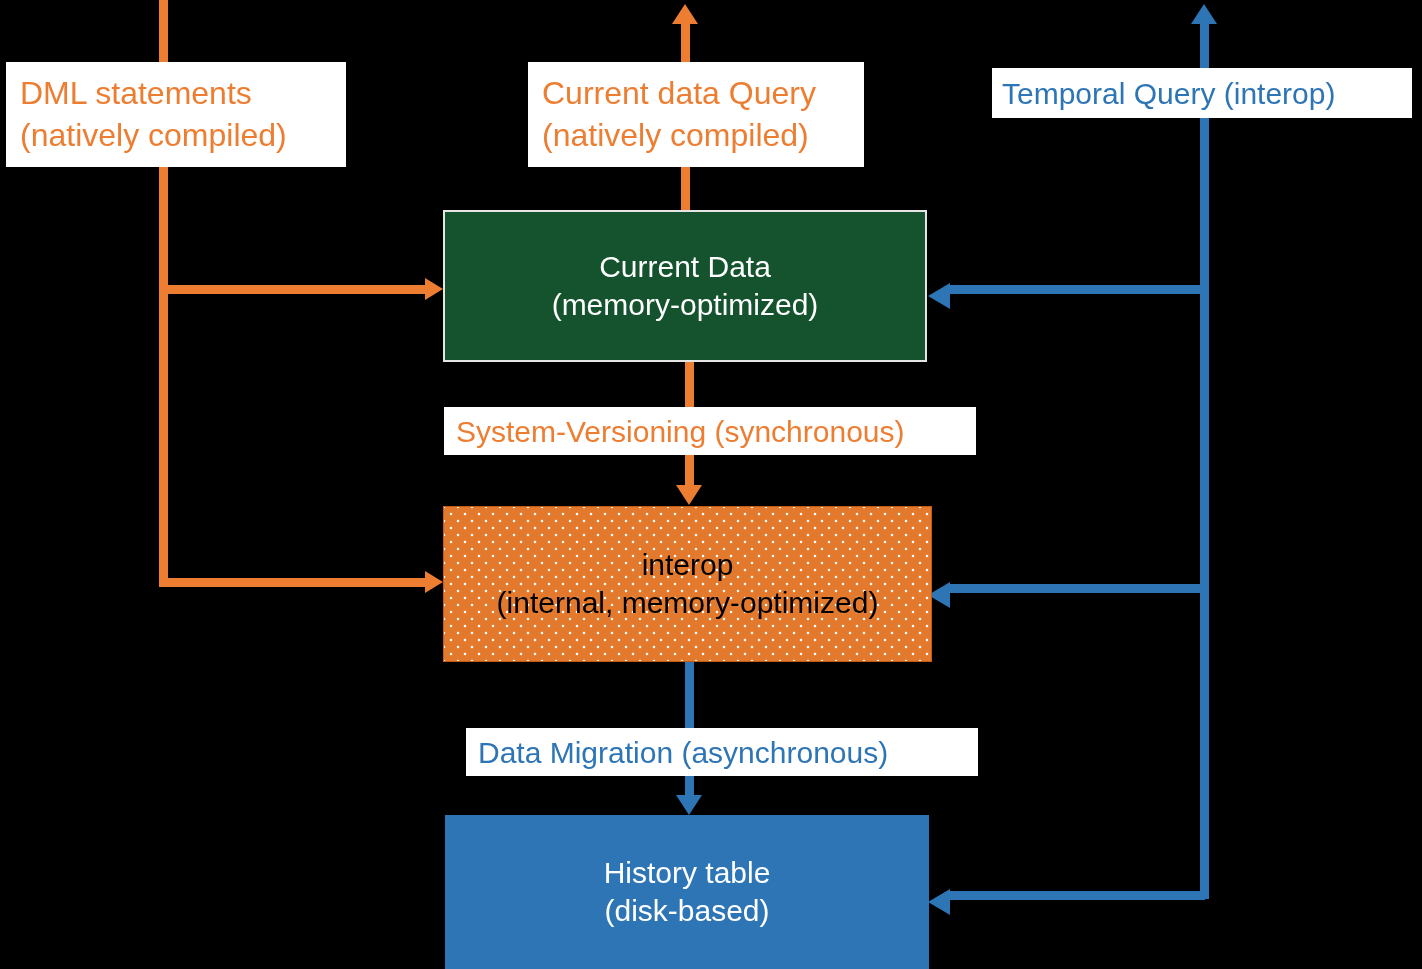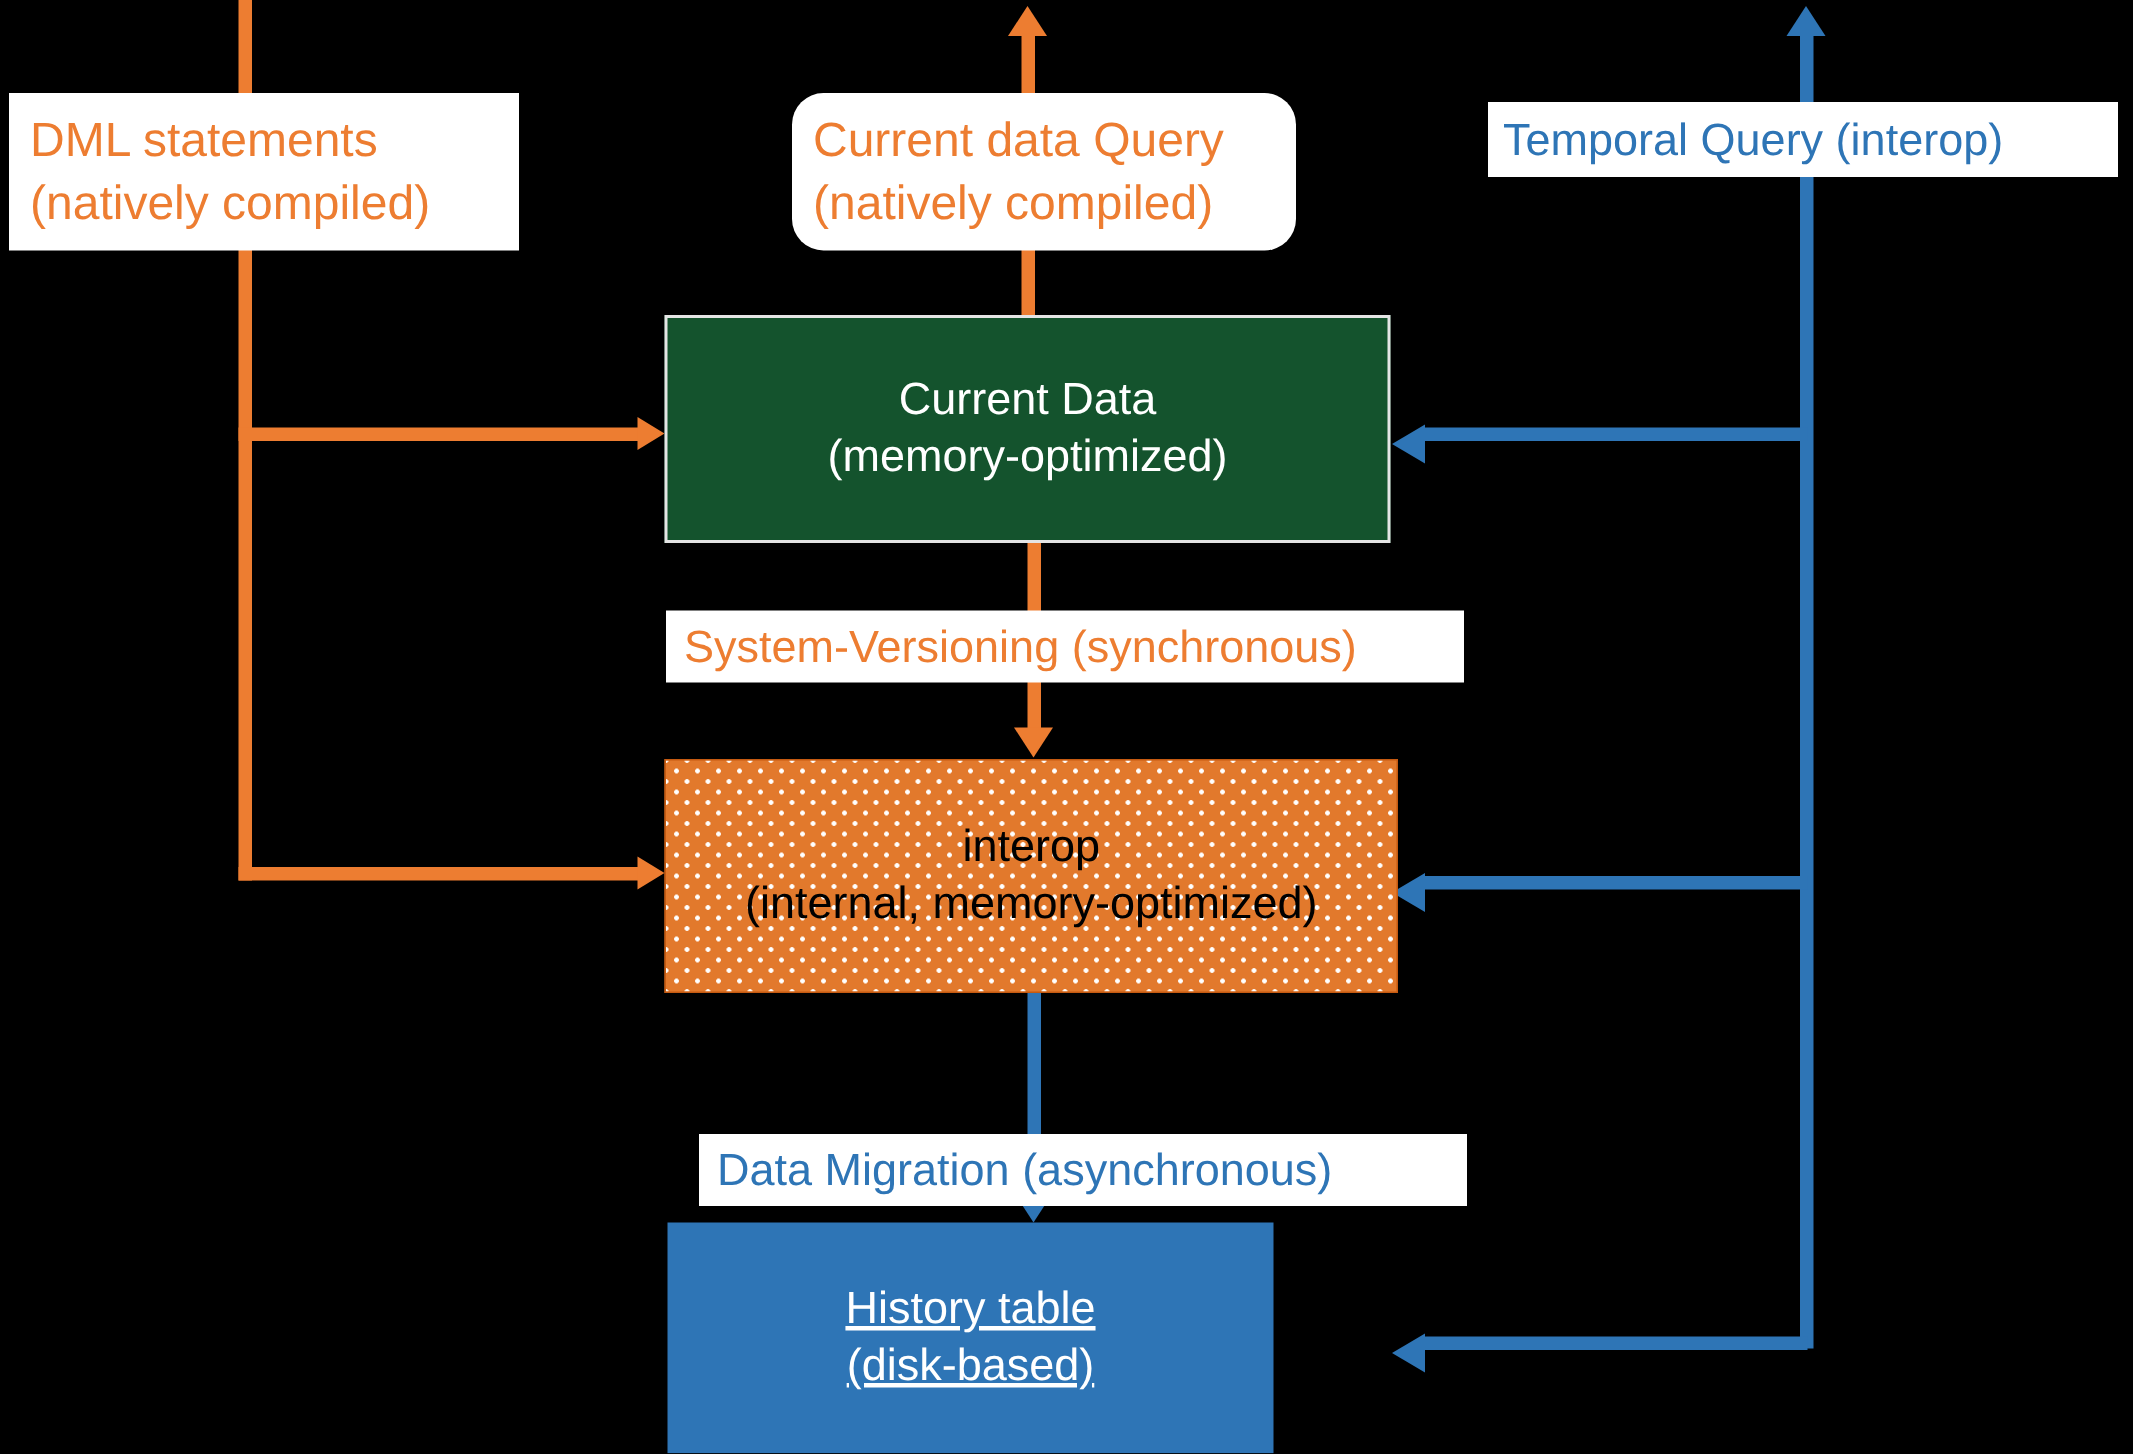--- a/index.html
+++ b/index.html
@@ -108,46 +108,46 @@
     </div>
   </div>
 
   <div class="node node-staging" style="left:443px;top:506px;width:489px;height:156px;">
     <div>
       <span class="lbl-txt">interop</span>
       <span class="lbl-txt">(internal, memory-optimized)</span>
     </div>
   </div>
 
-  <div class="node node-history" style="left:445px;top:815px;width:404px;height:154px;text-decoration:underline;">
+  <div class="node node-history" style="left:445px;top:815px;width:484px;height:154px;">
     <div>
       <span class="lbl-txt">History table</span>
       <span class="lbl-txt">(disk-based)</span>
     </div>
   </div>
 
   <div class="label orange" style="left:6px;top:62px;width:340px;height:105px;font-size:32px;padding-left:14px;">
     <div>
       <span class="lbl-txt">DML statements</span>
       <span class="lbl-txt">(natively compiled)</span>
     </div>
   </div>
 
-  <div class="label orange" style="left:528px;top:62px;width:336px;height:105px;font-size:32px;padding-left:14px;border-radius:21px;">
+  <div class="label orange" style="left:528px;top:62px;width:336px;height:105px;font-size:32px;padding-left:14px;">
     <div>
       <span class="lbl-txt">Current data Query</span>
       <span class="lbl-txt">(natively compiled)</span>
     </div>
   </div>
 
   <div class="label blue" style="left:992px;top:68px;width:420px;height:50px;font-size:30px;padding-left:10px;justify-content:center;">
     <span class="lbl-txt">Temporal Query (interop)</span>
   </div>
 
   <div class="label orange" style="left:444px;top:407px;width:532px;height:48px;font-size:30px;padding-left:12px;">
     <span class="lbl-txt">System-Versioning (synchronous)</span>
   </div>
 
-  <div class="label blue" style="left:466px;top:756px;width:512px;height:48px;font-size:30px;padding-left:12px;">
+  <div class="label blue" style="left:466px;top:728px;width:512px;height:48px;font-size:30px;padding-left:12px;">
     <span class="lbl-txt">Data  Migration (asynchronous)</span>
   </div>
 
 </div>
 
 </body></html>

